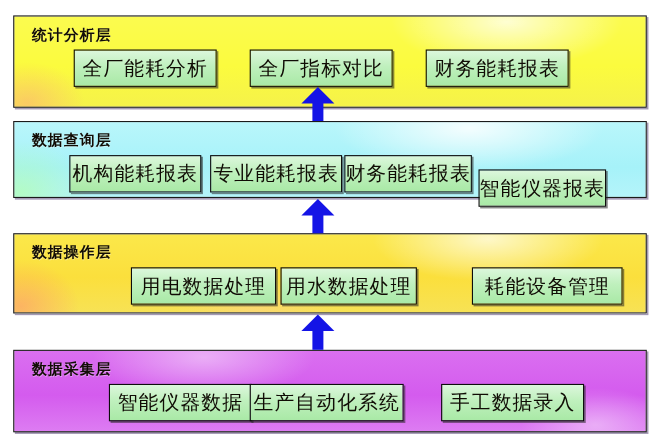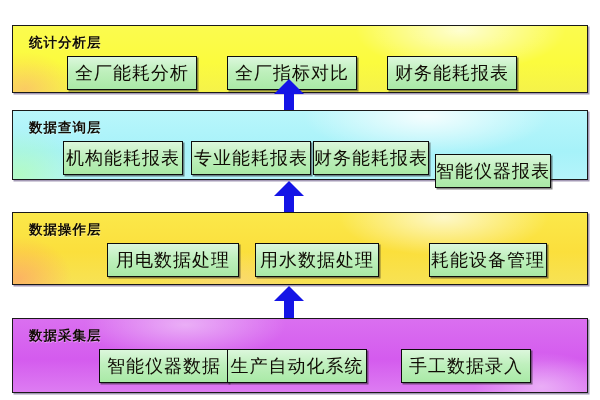--- a/index.html
+++ b/index.html
@@ -15,21 +15,21 @@
   }
 
   
   .layer{
     position:absolute;
     box-sizing:border-box;
     border:1.5px solid #1a1a1a;
     box-shadow:1.5px 1.5px 0 rgba(90,70,120,.55);
   }
   .layer-1{
-    left:12px;top:25px;width:576px;height:68px;
+    left:12px;top:14px;width:576px;height:84px;
     background:
       radial-gradient(ellipse 150px 60px at 78% 6%, rgba(255,255,255,.75), rgba(255,255,255,0) 70%),
       radial-gradient(ellipse 70px 50px at 2% 96%, rgba(255,170,120,.55), rgba(255,255,255,0) 75%),
       linear-gradient(180deg,#fbfb4f 0%,#fbfb3e 55%,#f5f24a 100%);
   }
   .layer-2{
     left:12px;top:110px;width:576px;height:70px;
     background:
       radial-gradient(ellipse 170px 55px at 72% 8%, rgba(255,255,255,.85), rgba(255,255,255,0) 72%),
       radial-gradient(ellipse 80px 60px at 1% 94%, rgba(180,255,170,.65), rgba(255,255,255,0) 78%),
@@ -124,23 +124,23 @@
       <div class="nodes">
         <div class="node" style="left: 178px; width: 120px;">专业能耗报表</div>
         <div class="node" style="left: 50px; width: 120px;">机构能耗报表</div>
         <div class="node" style="left: 300px; width: 116px;">财务能耗报表</div>
         <div class="node" style="left: 422px; width: 116px; margin-top: 25px;">智能仪器报表</div>
       </div>
     </div>
     <div class="layer layer-3">
       <div class="layer-title">数据操作层</div>
       <div class="nodes">
-        <div class="node" style="left: 94px; width: 132px;">用电数据处理</div>
+        <div class="node" style="left: 106px; width: 132px;">用电数据处理</div>
         <div class="node" style="left: 242px; width: 124px;">用水数据处理</div>
-        <div class="node" style="left: 416px; width: 118px;">耗能设备管理</div>
+        <div class="node" style="left: 416px; width: 137px;">耗能设备管理</div>
       </div>
     </div>
     <div class="layer layer-4">
       <div class="layer-title">数据采集层</div>
       <div class="nodes">
         <div class="node" style="left: 54px; width: 130px; margin-left: 32px;">智能仪器数据</div>
         <div class="node" style="left: 214px; width: 140px;">生产自动化系统</div>
         <div class="node" style="left: 388px; width: 130px;">手工数据录入</div>
       </div>
     </div>

